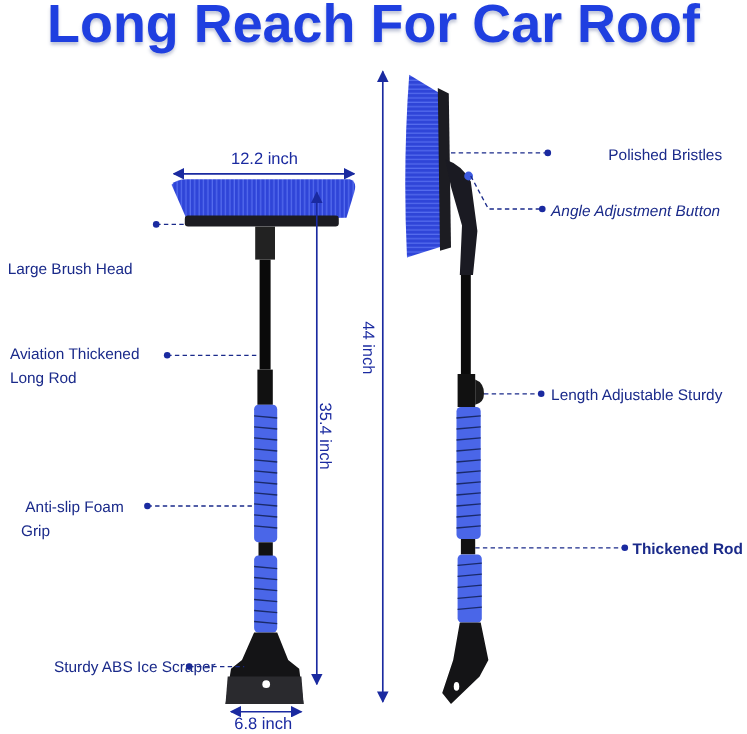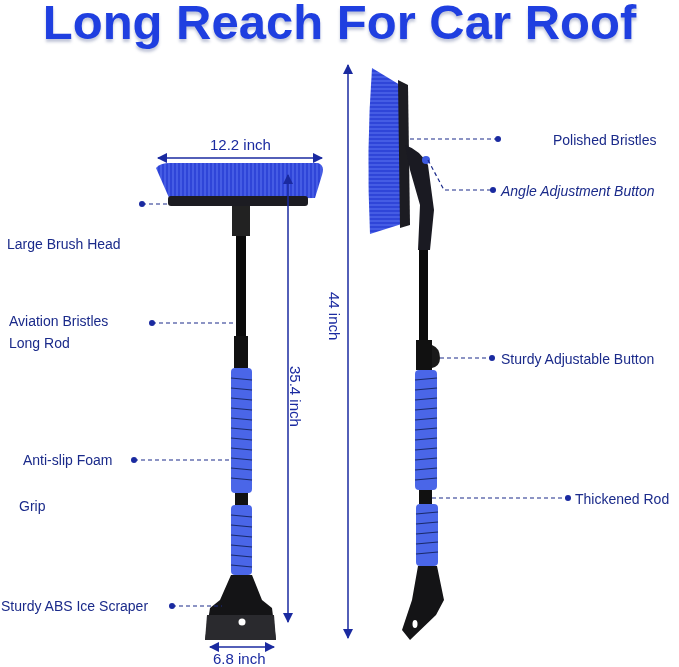--- a/index.html
+++ b/index.html
@@ -138,27 +138,27 @@
     <circle cx="134" cy="460" r="3"></circle>
     <circle cx="172" cy="606" r="3"></circle>
     <circle cx="498" cy="139" r="3"></circle>
     <circle cx="493" cy="190" r="3"></circle>
     <circle cx="492" cy="358" r="3"></circle>
     <circle cx="568" cy="498" r="3"></circle>
   </g>
 </svg>
 
 <div class="label" style="left:7px; top:193px;margin-top:40px;">Large Brush Head</div>
-<div class="label" style="left:9px; top:310px;">Aviation Bristles</div>
+<div class="label" style="left:9px; top:310px;">Aviation Thickened</div>
 <div class="label" style="left:9px; top:332px;">Long Rod</div>
 <div class="label" style="left:23px; top:449px;">Anti-slip Foam</div>
-<div class="label" style="left:19px; top:495px;text-align:center;">Grip</div>
-<div class="label" style="left:1px; top:595px;">Sturdy ABS Ice Scraper</div>
+<div class="label" style="left:19px; top:471px;text-align:center;">Grip</div>
+<div class="label" style="left:1px; top:595px;padding-left:48px;">Sturdy ABS Ice Scraper</div>
 
 <div class="label" style="left:521px; top:129px;margin-left:32px;">Polished Bristles</div>
 <div class="label" style="left:501px; top:180px;font-style:italic;">Angle Adjustment Button</div>
-<div class="label" style="left:501px; top:348px;">Sturdy Adjustable Button</div>
-<div class="label" style="left:575px; top:488px;">Thickened Rod</div>
+<div class="label" style="left:501px; top:348px;">Length Adjustable Sturdy</div>
+<div class="label" style="left:575px; top:488px;font-weight:bold;">Thickened Rod</div>
 
 <div class="dim" style="left:210px; top:136px;">12.2 inch</div>
 <div class="dim vtext" style="left:287px; top:366px;">35.4 inch</div>
 <div class="dim" style="left:213px; top:650px;">6.8 inch</div>
 <div class="dim vtext" style="left:326px; top:292px;">44 inch</div>
 
 </body></html>

